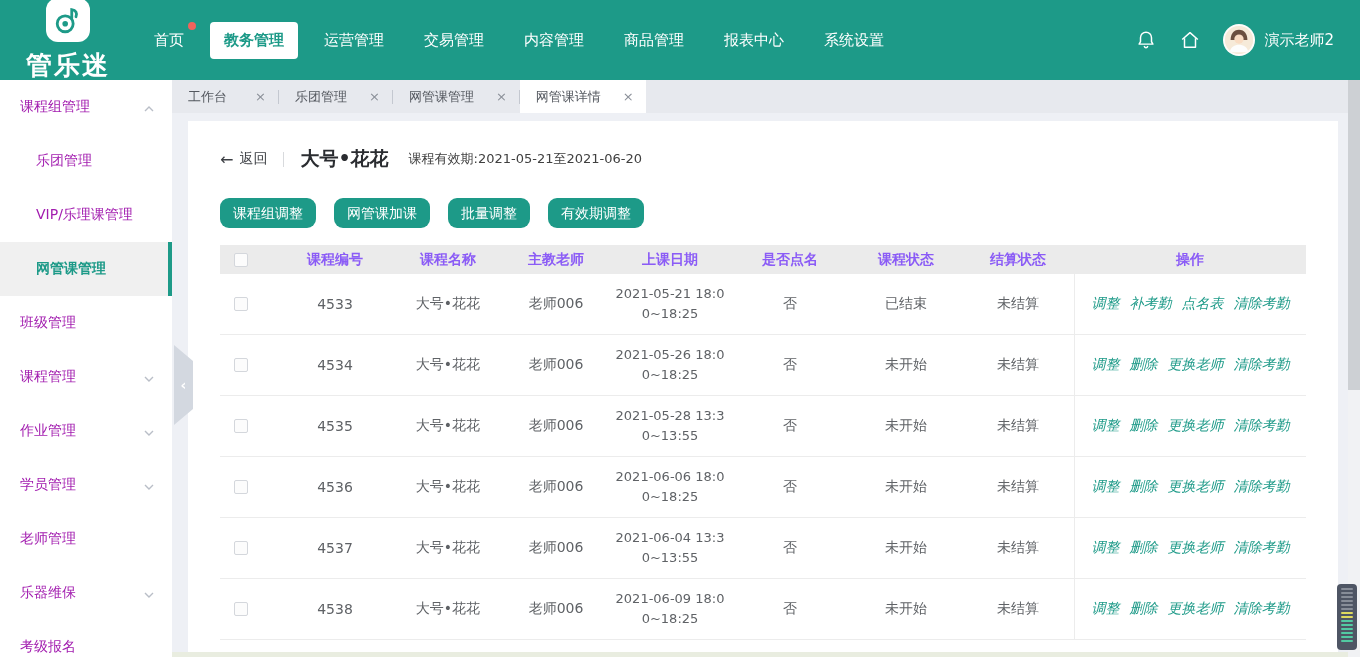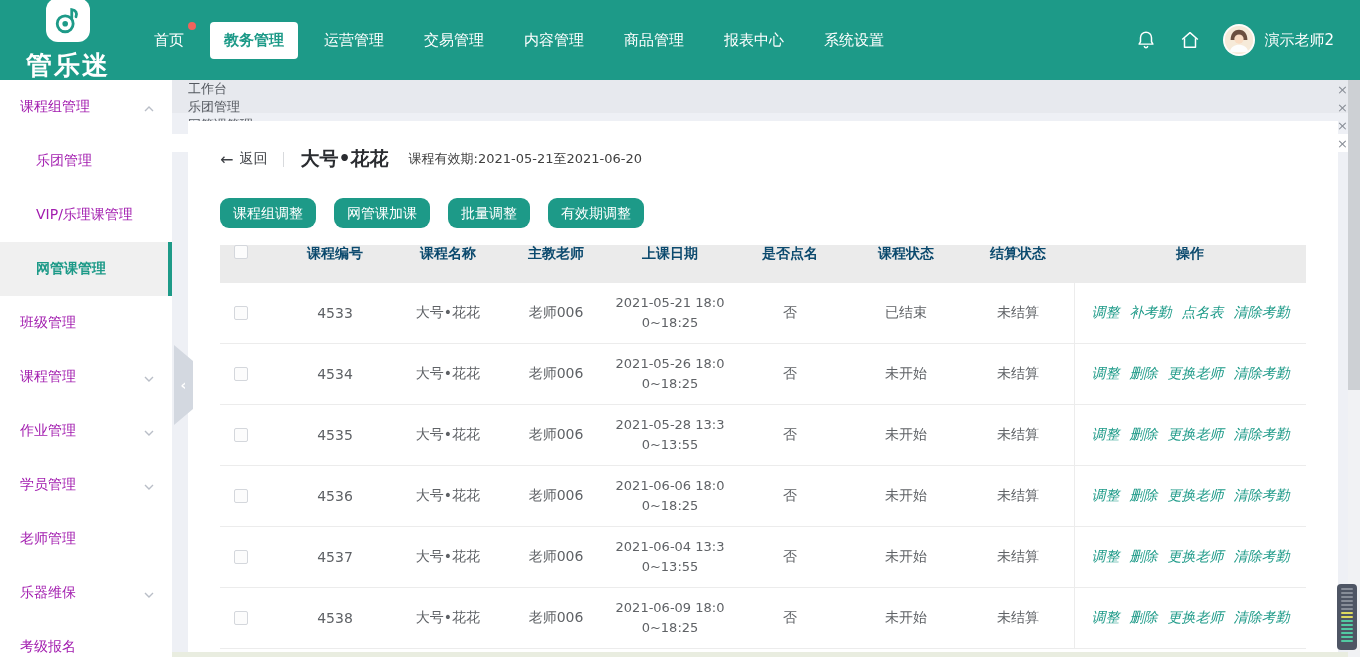--- a/index.html
+++ b/index.html
@@ -24,21 +24,21 @@
 
   
   .sidebar { position:absolute; top:80px; left:0; width:172px; height:577px; background:#fff; overflow:hidden; z-index:2; }
   .side-item { height:54px; display:flex; align-items:center; justify-content:space-between;
     padding:0 18px 0 20px; font-size:14px; color:#a21caf; cursor:pointer; }
   .side-item.sub { padding-left:36px; }
   .side-item.active { background:#f0f0f0; color:#1d9a88; font-weight:bold; border-right:4px solid #1d9a88; padding-right:14px; }
 
   
   .content { position:absolute; left:172px; top:80px; right:0; bottom:0; background:#eef0f5; }
-  .tabbar { height:33px; background:#e7e9ee; display:flex; align-items:stretch;flex-direction:column; }
+  .tabbar { height:33px; background:#e7e9ee; display:flex; align-items:stretch; }
   .tab { display:flex; align-items:center; justify-content:space-between; min-width:106px;
     padding:0 12px 0 16px; font-size:13px; color:#54585f; cursor:pointer; }
   .tab .close { color:#8a8f98; font-size:13px; margin-left:22px; }
   .tab.active { background:#ffffff; }
   .tab-sep { width:1px; height:14px; background:#c4c8d0; align-self:center; }
 
   .card { position:absolute; left:16px; top:41px; width:1150px; bottom:0; background:#fff; padding:0 32px; }
 
   .back-row { display:flex; align-items:center; margin-top:25px; }
   .back-link { display:flex; align-items:center; gap:6px; font-size:14px; color:#3c3f44; cursor:pointer; }
@@ -46,21 +46,21 @@
   .v-div { width:1px; height:15px; background:#d8dadd; margin:0 16px; }
   .page-title { font-size:19px; font-weight:bold; color:#2a2c30; }
   .validity { font-size:13px; color:#404040; margin-left:20px; }
 
   .btn-row { margin-top:26px; display:flex; gap:18px; }
   .btn { background:#1d9a88; color:#fff; font-size:14px; padding:8px 13px; border-radius:9px;
     cursor:pointer; line-height:1; white-space:nowrap; border:none; }
 
   
   .table { margin-top:17px; width:1086px; font-size:14px; }
-  .t-head { display:flex; background:#ebebeb; height:38px; align-items:flex-start; color:#0c4a6e; font-weight:bold; }
+  .t-head { display:flex; background:#ebebeb; height:29px; align-items:center; color:#8b5cf6; font-weight:bold; }
   .t-row { display:flex; height:61px; align-items:center; border-bottom:1px solid #ececec; color:#5f6266; }
   .cell { text-align:center; }
   .c-check { width:56px; display:flex; align-items:center; padding-left:14px; }
   .c-id { width:118px; } .c-name { width:108px; } .c-teacher { width:108px; }
   .c-date { width:120px; } .c-roll { width:120px; } .c-status { width:112px; } .c-settle { width:112px; }
   .c-ops { width:232px; display:flex; align-items:center; justify-content:center; gap:10px; }
   .t-row .c-ops { border-left:1px solid #ececec; height:100%;font-style:italic; }
   .date-span { display:inline-block; width:110px; word-break:break-all; line-height:20px; font-size:13px; }
   .op-link { color:#1d9a88; cursor:pointer; white-space:nowrap; }
   .checkbox { width:14px; height:14px; border:1px solid #d4d7dc; border-radius:2px; background:#fcfcfc; cursor:pointer; }

